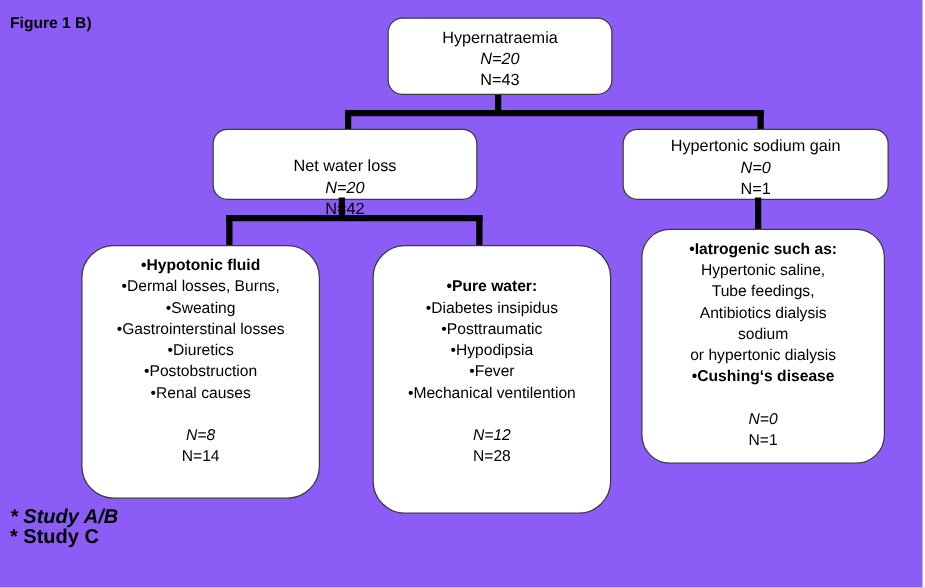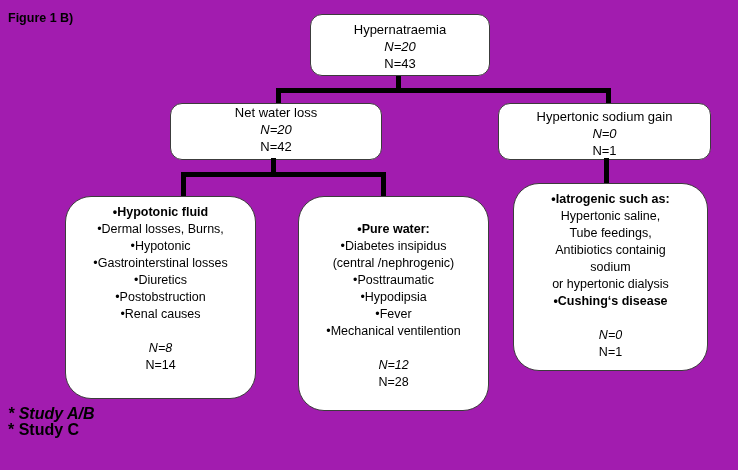--- a/index.html
+++ b/index.html
@@ -1,20 +1,20 @@
 <!DOCTYPE html>
 <html><head>
 <meta charset="utf-8">
 <style>
   html, body { margin: 0; padding: 0; background: #ffffff; }
   .canvas {
     position: relative;
     width: 738px;
     height: 470px;
-    background: #a21caf;
+    background: #8b5cf6;
     font-family: "Liberation Sans", sans-serif;
     color: #000000;
     overflow: hidden;
   }
   .figure-label {
     position: absolute;
     left: 8px; top: 11px;
     font-size: 12.5px;
     font-weight: bold;
   }
@@ -54,69 +54,68 @@
     <div class="line">Hypernatraemia</div>
     <div class="line it">N=20</div>
     <div class="line">N=43</div>
   </div>
 
   <div class="conn" style="left:396px; top:76px; width:5px; height:14px;"></div>
   <div class="conn" style="left:276px; top:88px; width:335px; height:5px;"></div>
   <div class="conn" style="left:276px; top:88px; width:5px; height:16px;"></div>
   <div class="conn" style="left:606px; top:88px; width:5px; height:16px;"></div>
 
-  <div class="box" style="left:170px; top:103px; width:212px; height:57px; padding-top:0;">
+  <div class="box" style="left:170px; top:103px; width:212px; height:57px; padding-top:20px;">
     <div class="line">Net water loss</div>
     <div class="line it">N=20</div>
     <div class="line">N=42</div>
   </div>
 
   <div class="box" style="left:498px; top:103px; width:213px; height:57px; padding-top:4px;">
     <div class="line">Hypertonic sodium gain</div>
     <div class="line it">N=0</div>
     <div class="line">N=1</div>
   </div>
 
   <div class="conn" style="left:271px; top:158px; width:5px; height:18px;"></div>
   <div class="conn" style="left:181px; top:172px; width:205px; height:5px;"></div>
   <div class="conn" style="left:181px; top:172px; width:5px; height:25px;"></div>
   <div class="conn" style="left:381px; top:172px; width:5px; height:25px;"></div>
   <div class="conn" style="left:604px; top:158px; width:5px; height:26px;"></div>
 
   <div class="box round small" style="left:65px; top:196px; width:191px; height:203px; padding-top:7px;">
     <div class="line b">•Hypotonic fluid</div>
     <div class="line">•Dermal losses, Burns,</div>
-    <div class="line">•Hypotonic</div>
+    <div class="line">•Sweating</div>
     <div class="line">•Gastrointerstinal losses</div>
     <div class="line">•Diuretics</div>
     <div class="line">•Postobstruction</div>
     <div class="line">•Renal causes</div>
     <div class="spacer"></div>
     <div class="line it">N=8</div>
     <div class="line">N=14</div>
   </div>
 
   <div class="box round small" style="left:298px; top:196px; width:191px; height:215px; padding-top:24px;">
     <div class="line b">•Pure water:</div>
     <div class="line">•Diabetes insipidus</div>
-    <div class="line">(central /nephrogenic)</div>
     <div class="line">•Posttraumatic</div>
     <div class="line">•Hypodipsia</div>
     <div class="line">•Fever</div>
     <div class="line">•Mechanical ventilention</div>
     <div class="spacer"></div>
     <div class="line it">N=12</div>
     <div class="line">N=28</div>
   </div>
 
-  <div class="box round small" style="left:513px; top:183px; width:195px; height:188px; padding-top:7px;">
+  <div class="box round small" style="left:513px; top:183px; width:195px; height:188px; padding-top:7px;border-radius:23px;">
     <div class="line b">•Iatrogenic such as:</div>
     <div class="line">Hypertonic saline,</div>
     <div class="line">Tube feedings,</div>
-    <div class="line">Antibiotics containig</div>
+    <div class="line">Antibiotics dialysis</div>
     <div class="line">sodium</div>
     <div class="line">or hypertonic dialysis</div>
     <div class="line b">•Cushing‘s disease</div>
     <div class="spacer"></div>
     <div class="line it">N=0</div>
     <div class="line">N=1</div>
   </div>
 
   <div class="footnotes">
     <div class="it">* Study A/B</div>

